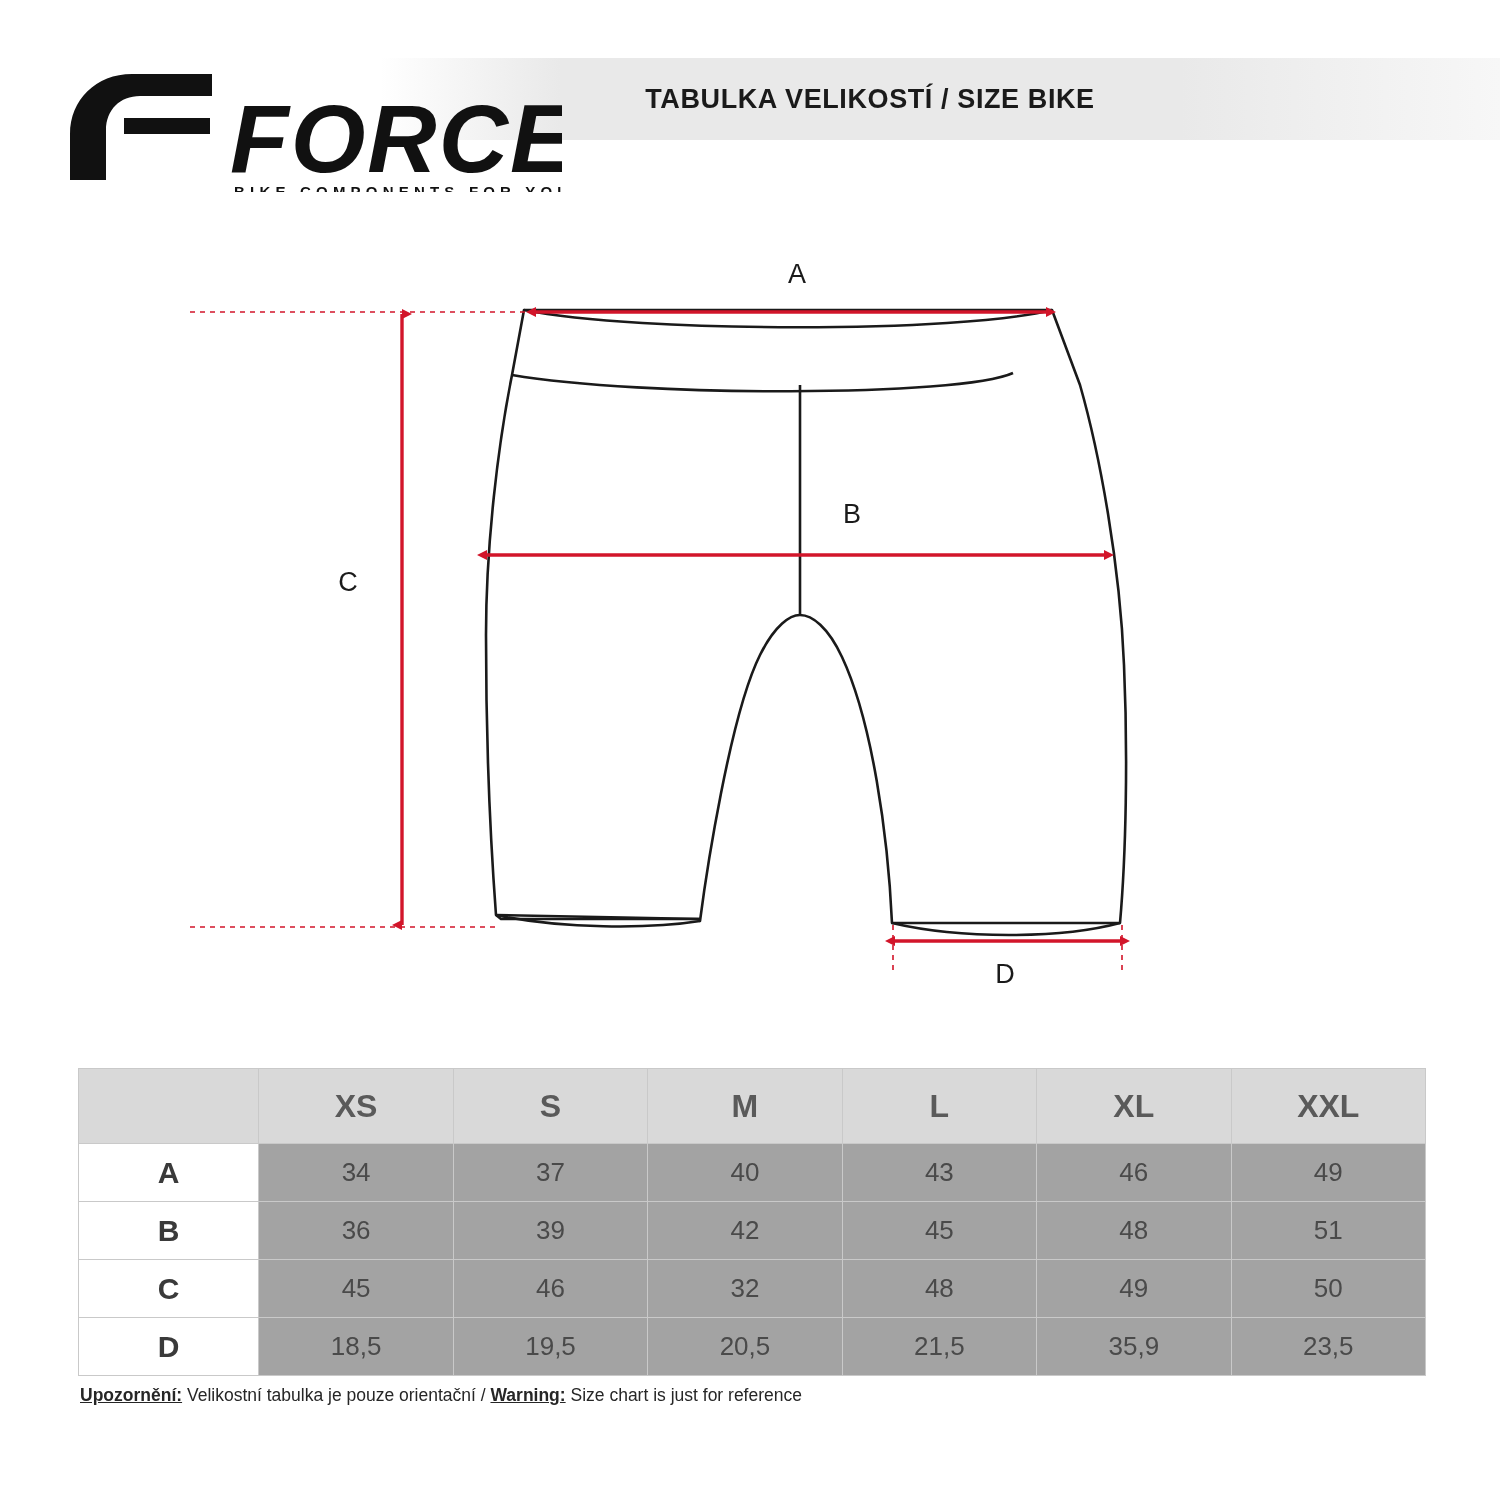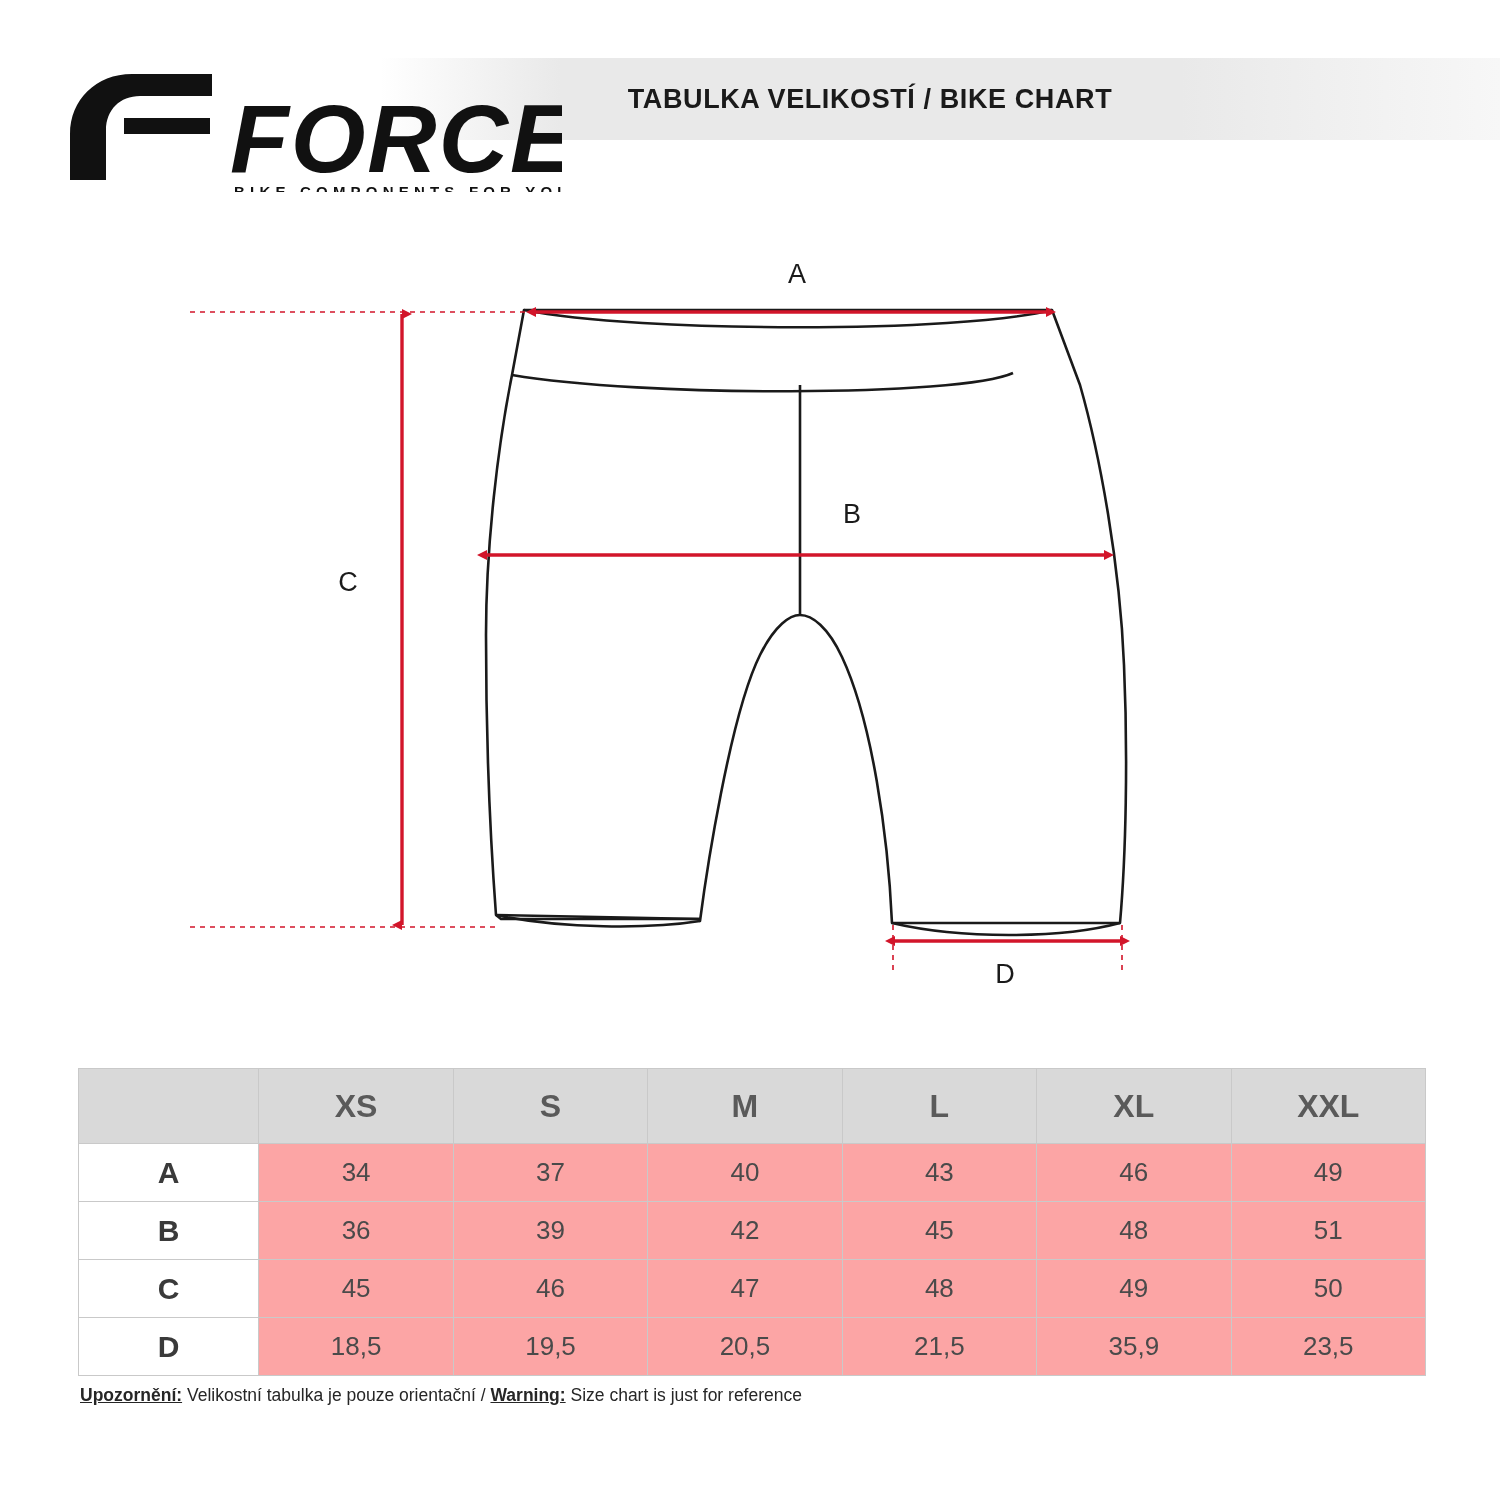--- a/index.html
+++ b/index.html
@@ -88,21 +88,21 @@
     font-size: 32px;
     font-weight: bold;
     color: #5a5a5a;
   }
   table.sizes thead th.corner {
     background: #d9d9d9;
   }
   table.sizes tbody td {
     height: 55px;
     font-size: 26px;
-    background: #fca5a5;
+    background: #a3a3a3;
   }
   table.sizes tbody td.rowhdr {
     background: #ffffff;
     font-size: 30px;
     font-weight: bold;
     color: #3a3a3a;
   }
   col.colhdr { width: 180px; }
   col.colsize { width: 194px; }
 
@@ -132,21 +132,21 @@
 
       <g fill="#111111" font-family="Liberation Sans, sans-serif" font-weight="bold" font-style="italic">
         <text x="168" y="110" font-size="96" letter-spacing="2">FORCE</text>
       </g>
       <g fill="#111111" font-family="Liberation Sans, sans-serif" font-weight="bold">
         <text x="172" y="135" font-size="15" letter-spacing="5.2">BIKE COMPONENTS FOR YOU</text>
       </g>
     </svg>
   </div>
 
-  <div class="header-title">TABULKA VELIKOSTÍ / BIKE CHART</div>
+  <div class="header-title">TABULKA VELIKOSTÍ / SIZE BIKE</div>
 </div>
 
 <div class="diagram">
   <svg width="1500" height="830" viewBox="0 0 1500 830" xmlns="http://www.w3.org/2000/svg">
     <defs>
       <marker id="arrL" markerWidth="12" markerHeight="12" refX="10" refY="6" orient="auto" markerUnits="userSpaceOnUse">
         <path d="M10,1 L10,11 L0,6 Z" fill="#d2152a"></path>
       </marker>
       <marker id="arrR" markerWidth="12" markerHeight="12" refX="2" refY="6" orient="auto" markerUnits="userSpaceOnUse">
         <path d="M2,1 L2,11 L12,6 Z" fill="#d2152a"></path>
@@ -253,21 +253,21 @@
         <td>39</td>
         <td>42</td>
         <td>45</td>
         <td>48</td>
         <td>51</td>
       </tr>
       <tr>
         <td class="rowhdr">C</td>
         <td>45</td>
         <td>46</td>
-        <td>47</td>
+        <td>32</td>
         <td>48</td>
         <td>49</td>
         <td>50</td>
       </tr>
       <tr>
         <td class="rowhdr">D</td>
         <td>18,5</td>
         <td>19,5</td>
         <td>20,5</td>
         <td>21,5</td>

